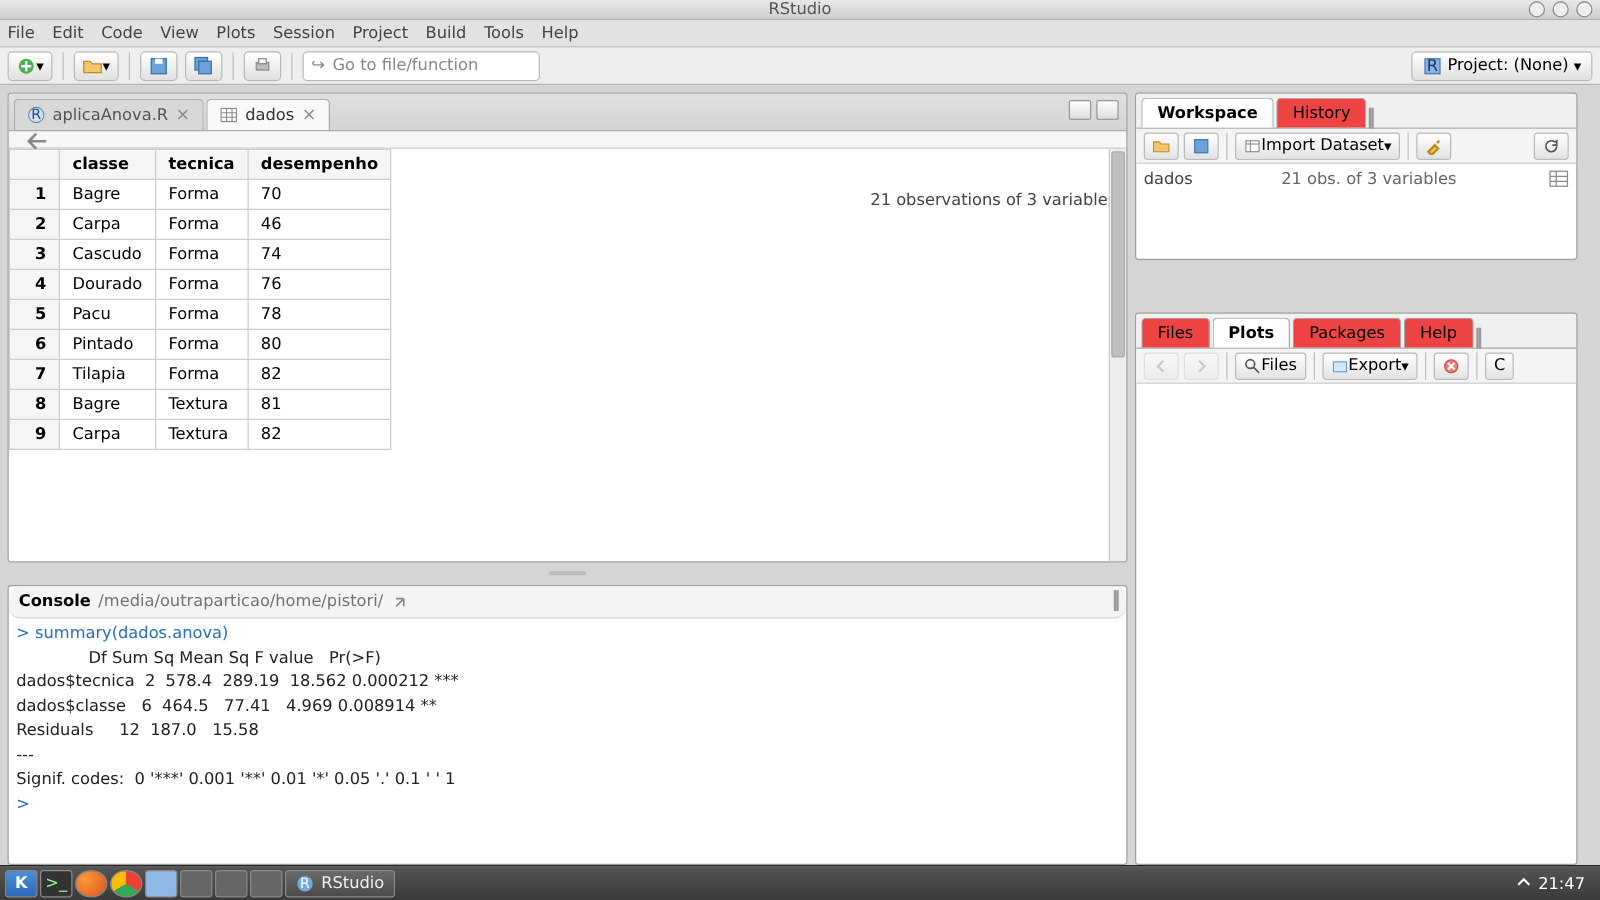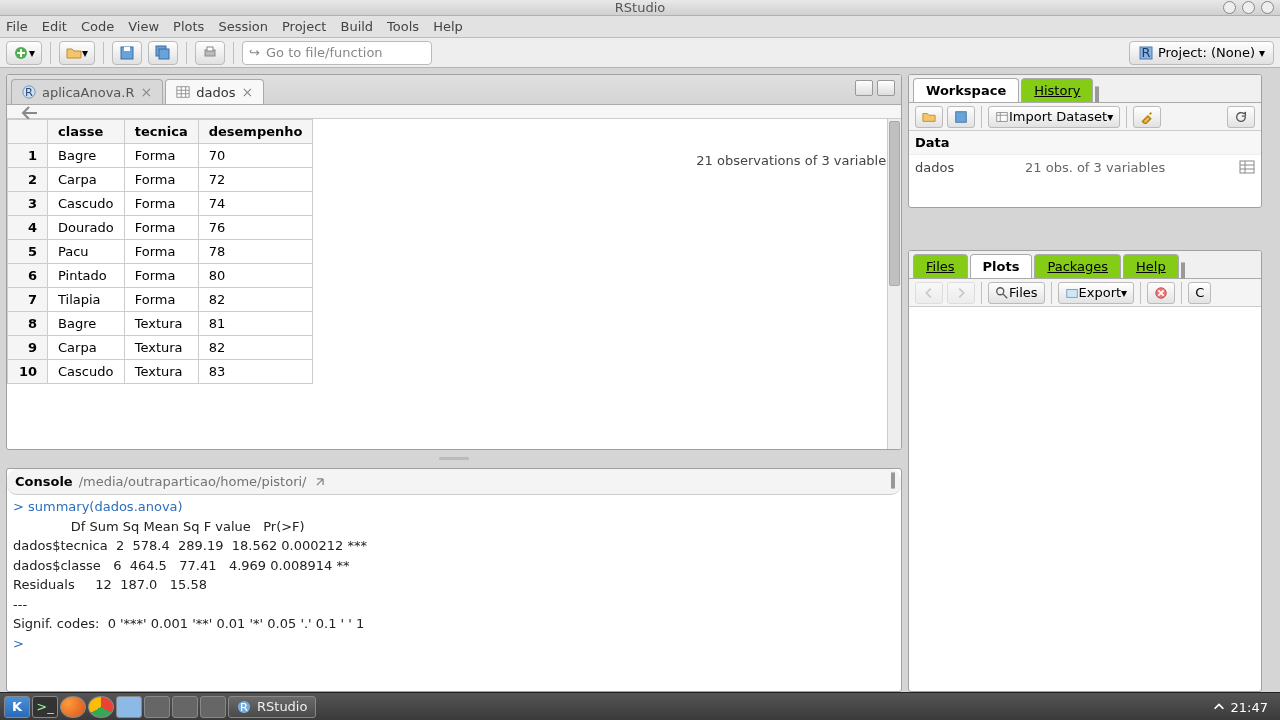--- a/index.html
+++ b/index.html
@@ -34,21 +34,21 @@
 table.data td.rownum { background: #f5f5f5; font-weight: bold; text-align: right; width: 40px; }
 .splitter { height: 6px; background: #d5d5d5; position: relative; }
 .splitter::after { content: ""; position: absolute; left: 50%; top: 1px; width: 30px; height: 3px; background: #bbb; border-radius: 2px; transform: translateX(-50%); }
 .console-header { height: 26px; border-bottom: 1px solid #ccc; background: #f4f4f4; display: flex; align-items: center; padding: 0 8px; gap: 6px; font-size: 13px; position: relative; border-radius: 10px; }
 .console-header b { font-weight: bold; }
 .console-header .path { color: #737373; }
 .console-body { flex: 1; padding: 2px 6px; font-family: "DejaVu Sans Mono", "Liberation Mono", monospace; font-size: 14px; color: #222; white-space: pre; overflow: auto; line-height: 1.5; }
 .console-body .prompt { color: #2c6fbb; }
 .ws-tabs { display: flex; background: #f0f0f0; border-bottom: 1px solid #aaa; height: 28px; align-items: flex-end; padding: 0 4px; position: relative; }
 .ws-tabs .wtab { padding: 4px 12px; border: 1px solid #aaa; border-bottom: none; border-radius: 4px 4px 0 0; background: #fff; font-weight: bold; font-size: 13px; margin-right: 2px; }
-.ws-tabs .wtab.inactive { background: #84cc16; font-weight: normal; text-decoration: underline; }
+.ws-tabs .wtab.inactive { background: #ef4444; font-weight: normal; }
 .ws-toolbar { height: 28px; border-bottom: 1px solid #ccc; display: flex; align-items: center; gap: 4px; padding: 0 6px; background: #f4f4f4; text-align: center; }
 .ws-toolbar .tb { height: 22px; border: 1px solid #bbb; border-radius: 3px; background: linear-gradient(#fff,#e2e2e2); display: inline-flex; align-items: center; padding: 0 6px; font-size: 12px; }
 .ws-body { flex: 1; overflow: auto; font-size: 13px; }
 .ws-body .sect { padding: 4px 6px; font-weight: bold; background: #f7f7f7; border-bottom: 1px solid #eee; }
 .ws-body .row { display: flex; padding: 4px 6px; font-family: "DejaVu Sans Mono", monospace; font-size: 13px; color: #444; align-items: center; }
 .ws-body .row .n { flex: 0 0 110px; }
 .ws-body .row .v { flex: 1; color: #666; }
 .plot-body { flex: 1; }
 .taskbar { position: absolute; bottom: 0; left: 0; right: 0; height: 28px; background: linear-gradient(#555,#3a3a3a); border-top: 1px solid #222; display: flex; align-items: center; padding: 0 4px; gap: 2px; }
 .taskbar .ticon { width: 26px; height: 22px; background: #666; border: 1px solid #888; border-radius: 3px; display: flex; align-items: center; justify-content: center; }
@@ -191,21 +191,21 @@
               <tr>
                 <td class="rownum">1</td>
                 <td>Bagre</td>
                 <td>Forma</td>
                 <td>70</td>
               </tr>
               <tr>
                 <td class="rownum">2</td>
                 <td>Carpa</td>
                 <td>Forma</td>
-                <td>72</td>
+                <td>46</td>
               </tr>
               <tr>
                 <td class="rownum">3</td>
                 <td>Cascudo</td>
                 <td>Forma</td>
                 <td>74</td>
               </tr>
               <tr>
                 <td class="rownum">4</td>
                 <td>Dourado</td>
@@ -234,26 +234,20 @@
                 <td class="rownum">8</td>
                 <td>Bagre</td>
                 <td>Textura</td>
                 <td>81</td>
               </tr>
               <tr>
                 <td class="rownum">9</td>
                 <td>Carpa</td>
                 <td>Textura</td>
                 <td>82</td>
-              </tr>
-              <tr>
-                <td class="rownum">10</td>
-                <td>Cascudo</td>
-                <td>Textura</td>
-                <td>83</td>
               </tr>
             </tbody>
         </table>
         <div class="scrollbar-v">
             <div class="thumb"></div>
           </div>
       </div>
     </div>
 
     <div class="splitter"></div>
@@ -310,21 +304,20 @@
               <path d="M3 13l6-6 3 3-6 6zM11 5l2-2" stroke="#b8860b" stroke-width="2" fill="#e8c070"></path>
             </svg>
         </div>
         <div class="tb" style="margin-left:auto;">
           <svg width="14" height="14" viewBox="0 0 16 16">
               <path d="M13 8a5 5 0 1 1-2-4l2-1v4h-4" fill="none" stroke="#555" stroke-width="1.5"></path>
             </svg>
         </div>
       </div>
       <div class="ws-body">
-        <div class="sect">Data</div>
         <div class="row">
           <span class="n">dados</span>
           <span class="v">21 obs. of 3 variables</span>
           <svg width="16" height="16" viewBox="0 0 16 16">
               <rect x="1" y="2" width="14" height="12" fill="#fff" stroke="#888"></rect>
               <path d="M1 6h14M1 10h14M6 2v12" stroke="#888"></path>
             </svg>
         </div>
       </div>
     </div>

